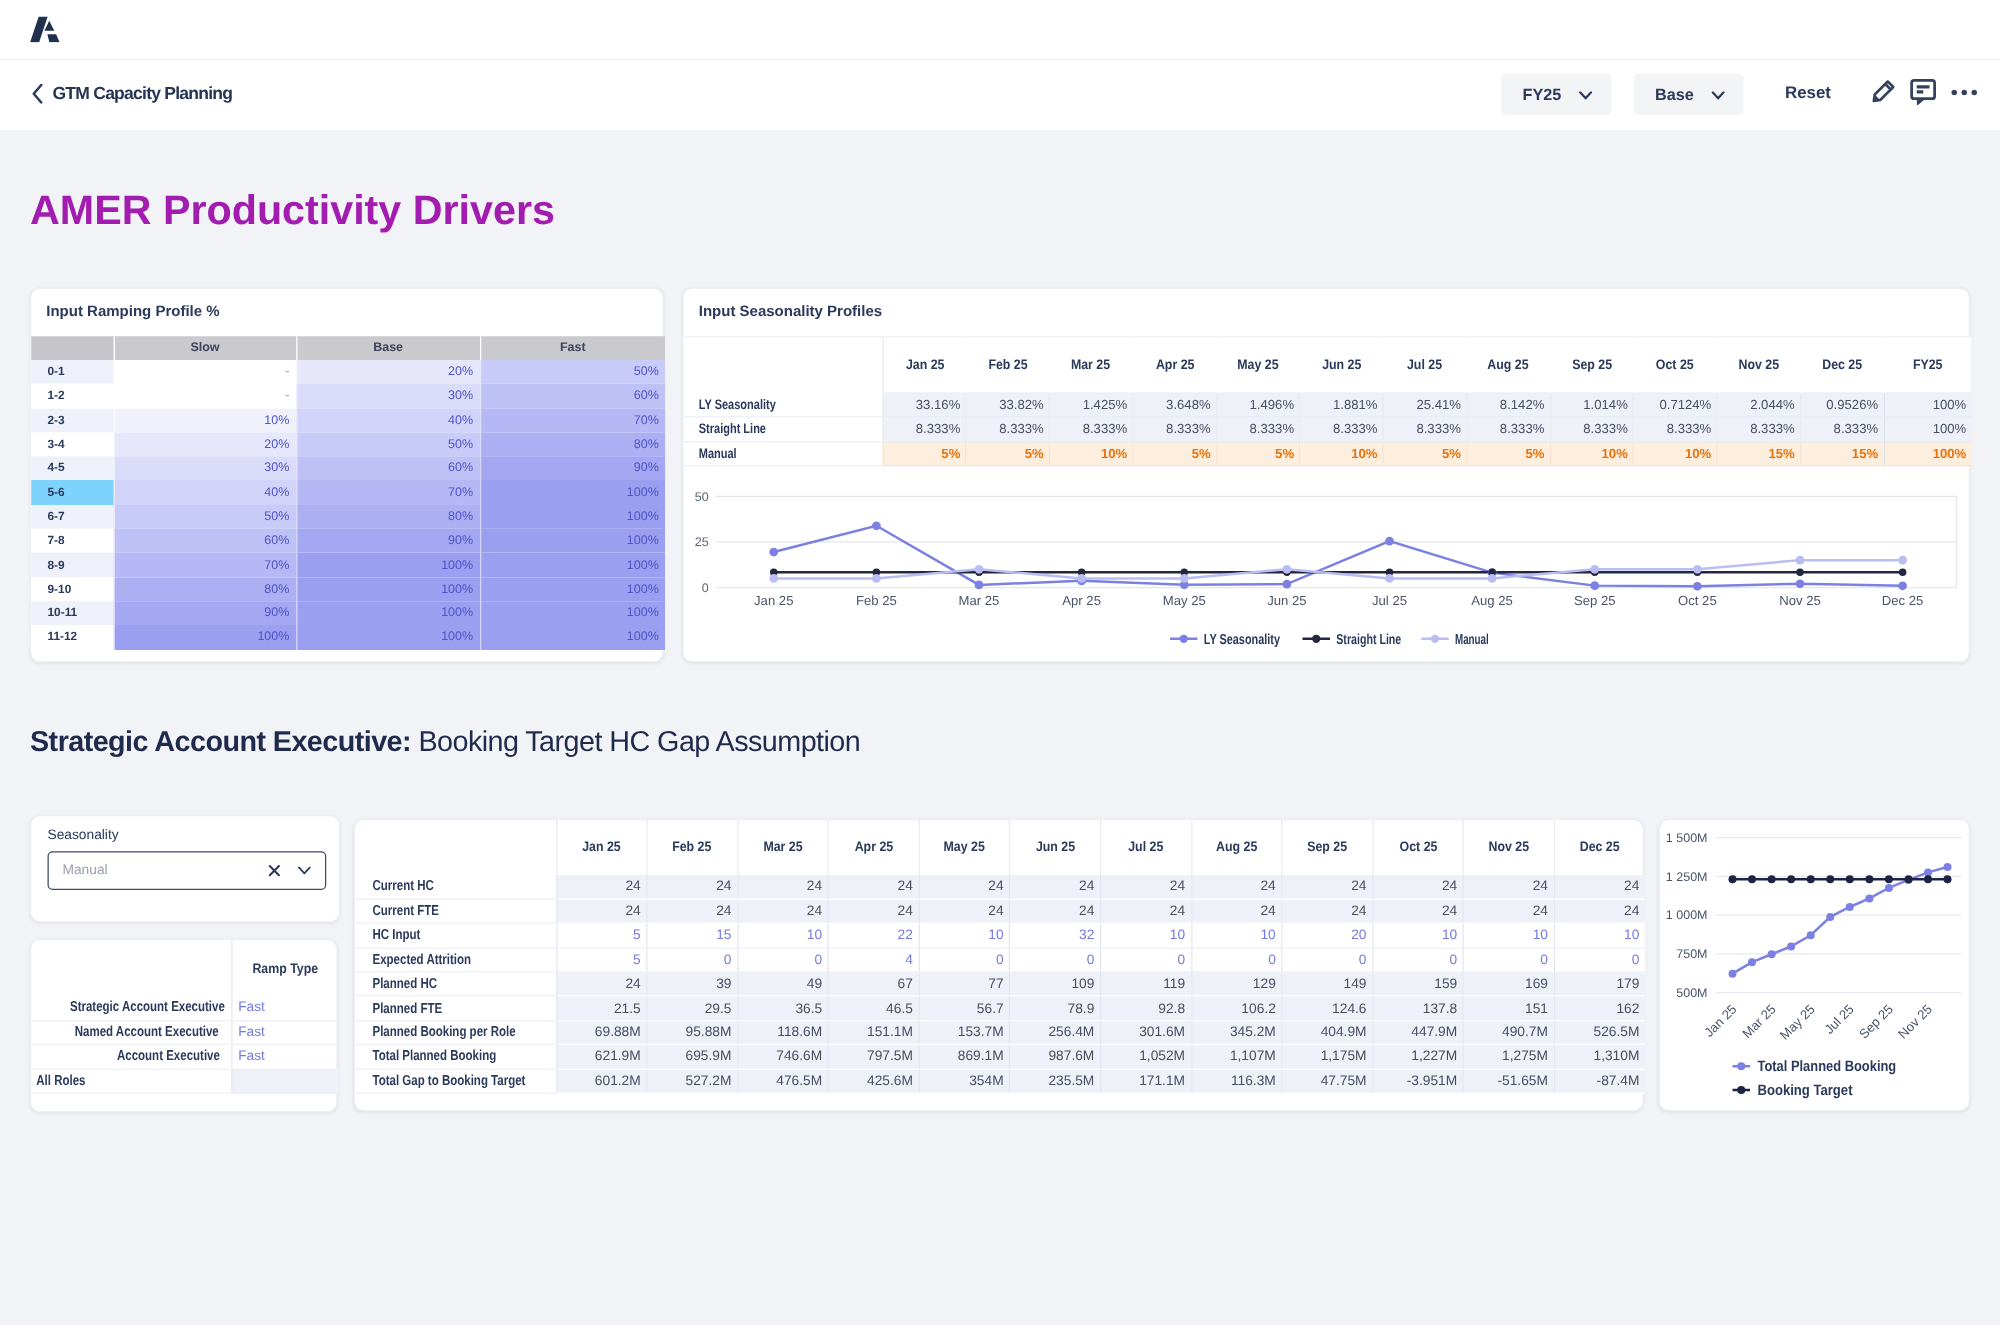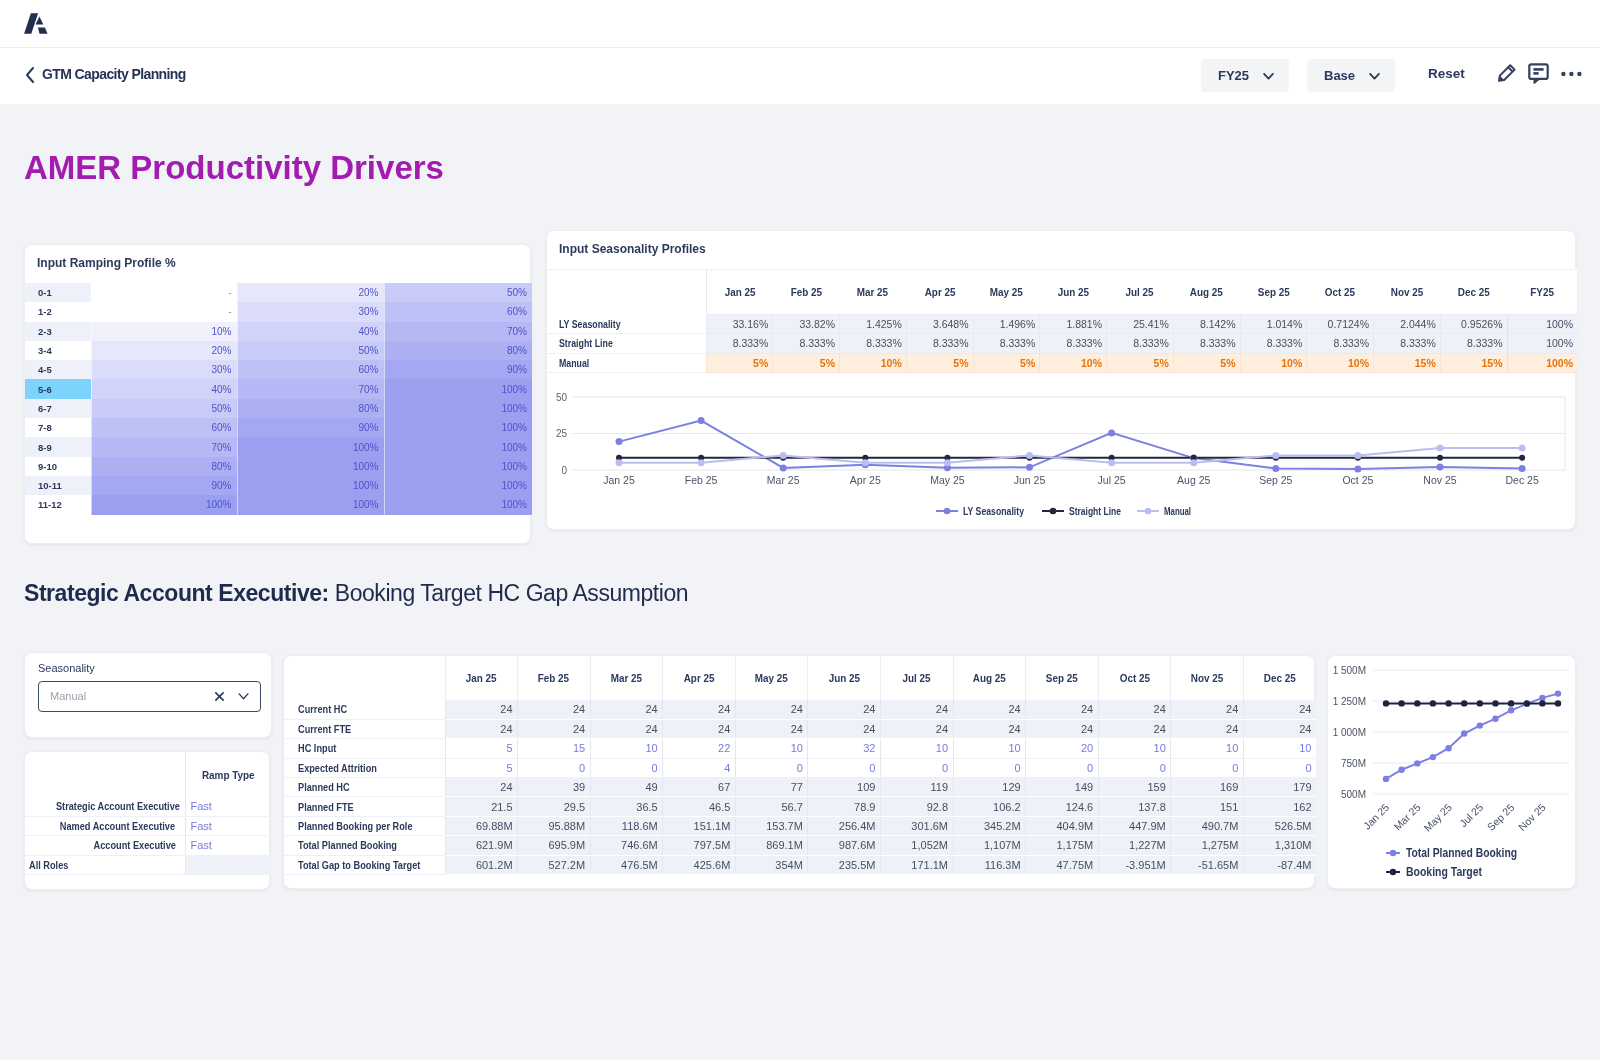--- a/index.html
+++ b/index.html
@@ -85,30 +85,36 @@
 </svg>
 <svg width="24" height="6" viewBox="0 0 24 6" style="position:absolute;left:1560px;top:23px">
 <circle cx="3.4" cy="3" r="2.2" fill="#33405e"></circle>
       <circle cx="11.4" cy="3" r="2.2" fill="#33405e"></circle>
       <circle cx="19.4" cy="3" r="2.2" fill="#33405e"></circle>
 </svg>
 </div>
 
 <h1>AMER Productivity Drivers</h1>
 
-<div class="card" style="left:24px;top:244px;width:507px;height:300px">
+<div class="card" style="left:24px;top:230px;width:507px;height:300px">
  <div class="ctitle">Input Ramping Profile %</div>
  <table class="rtab">
   <colgroup>
         <col style="width:66px">
         <col style="width:146px">
         <col style="width:147px">
         <col style="width:148px">
       </colgroup>
   <tbody>
+        <tr>
+          <th></th>
+          <th>Slow</th>
+          <th>Base</th>
+          <th>Fast</th>
+        </tr>
 <tr>
           <td class="rl" style="background:#eef1f9">0-1</td>
           <td class="rv" style="background:#ffffff;color:#8f96a3">-</td>
           <td class="rv" style="background:#e6e7fb">20%</td>
           <td class="rv" style="background:#c8caf7">50%</td>
         </tr>
 <tr>
           <td class="rl" style="background:#ffffff">1-2</td>
           <td class="rv" style="background:#ffffff;color:#8f96a3">-</td>
           <td class="rv" style="background:#dbdcfa">30%</td>

